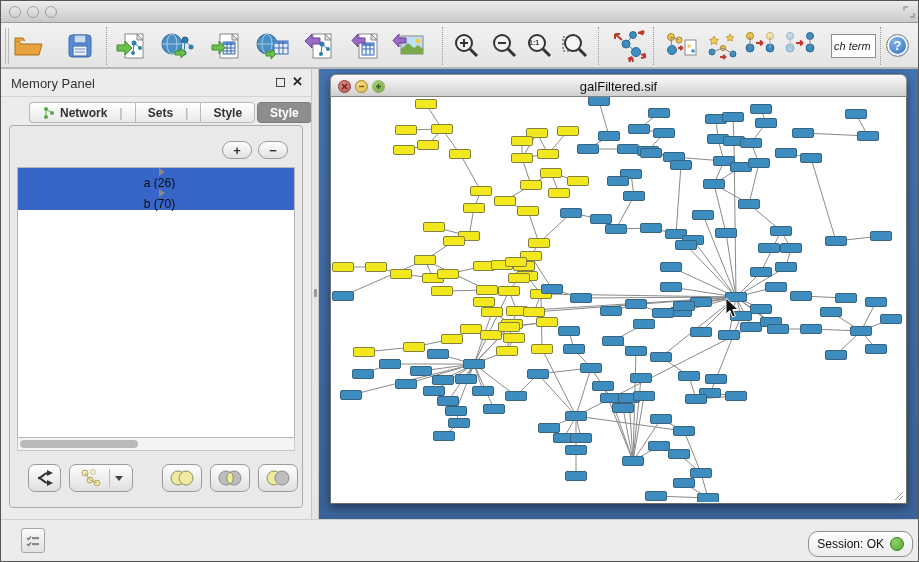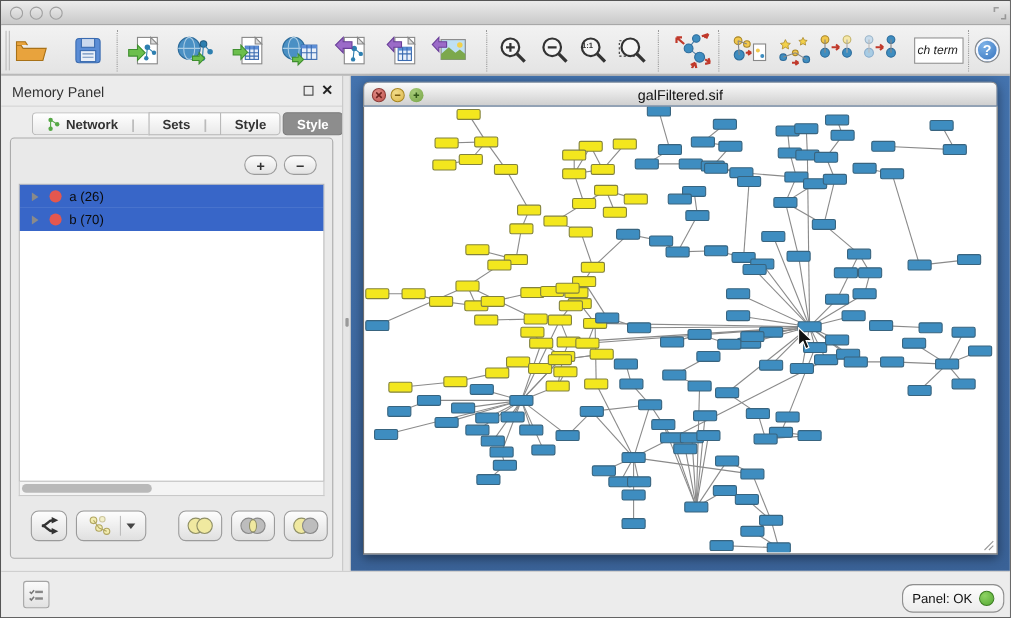--- a/index.html
+++ b/index.html
@@ -35,21 +35,21 @@
   .tab:first-child{border-radius:4px 0 0 4px;}
   .tab .sep{margin-left:12px;color:#bbb;}
   .tab.active{background:#8d8d8d;color:#fff;border:1px solid #7b7b7b;border-radius:4px;margin-left:2px;}
   .tabico{width:13px;height:14px;margin-right:5px;}
   .cpanel-box{position:absolute;left:8px;top:56px;width:294px;height:383px;border:1px solid #ababab;border-radius:4px;background:#E9E9E9;}
   .pmbtn{position:absolute;top:15px;width:30px;height:18px;border:1px solid #9b9b9b;border-radius:9px;
     background:linear-gradient(#fdfdfd,#e3e3e3);font-size:13px;font-weight:bold;color:#333;
     display:flex;align-items:center;justify-content:center;line-height:1;}
   .setlist{position:absolute;left:7px;top:41px;width:278px;height:271px;background:#fff;border:1px solid #b5b5b5;}
   .setrow{position:relative;height:21px;display:flex;align-items:center;font-size:12px;color:#0b0b0b;}
-  .setrow.selected{background:#3866C8;}
+  .setrow.selected{background:#3866C8;flex-direction:column;}
   .tri{width:0;height:0;border-left:6px solid #8a8a8a;border-top:4px solid transparent;border-bottom:4px solid transparent;margin-left:11px;}
   .reddot{width:11px;height:11px;border-radius:50%;background:#E4574E;margin-left:10px;}
   .setrow .lbl{margin-left:7px;}
   .hscroll{position:absolute;left:7px;top:312px;width:278px;height:13px;background:#F4F4F4;border:1px solid #c9c9c9;border-top:none;}
   .hscroll .thumb{position:absolute;left:2px;top:2px;width:118px;height:8px;border-radius:4px;background:#b9b9b9;}
   .btnrow{position:absolute;left:0px;top:338px;width:294px;height:40px;}
   .cbtn{position:absolute;height:28px;border:1px solid #9b9b9b;border-radius:7px;
     background:linear-gradient(#fdfdfd,#e0e0e0);display:flex;align-items:center;justify-content:center;}
   .caret{width:0;height:0;border-top:5px solid #444;border-left:4px solid transparent;border-right:4px solid transparent;margin-left:5px;}
   .vdiv{width:1px;height:18px;background:#bdbdbd;margin-left:6px;}
@@ -822,18 +822,18 @@
   <div class="statusbar">
     <div class="task-btn">
       <svg width="14" height="14" viewBox="0 0 14 14">
         <path d="M1 4 l1.5 1.5 L5 2.5" stroke="#777" stroke-width="1.4" fill="none"></path>
           <rect x="6" y="3" width="7" height="2.2" fill="#888"></rect>
         <path d="M1 10 l1.5 1.5 L5 8.5" stroke="#777" stroke-width="1.4" fill="none"></path>
           <rect x="6" y="9" width="7" height="2.2" fill="#888"></rect>
       </svg>
     </div>
     <div class="membtn">
-      <span>Panel: OK</span>
+      <span>Session: OK</span>
       <span class="memdot"></span>
     </div>
   </div>
 
 </div>
 
 </body></html>

